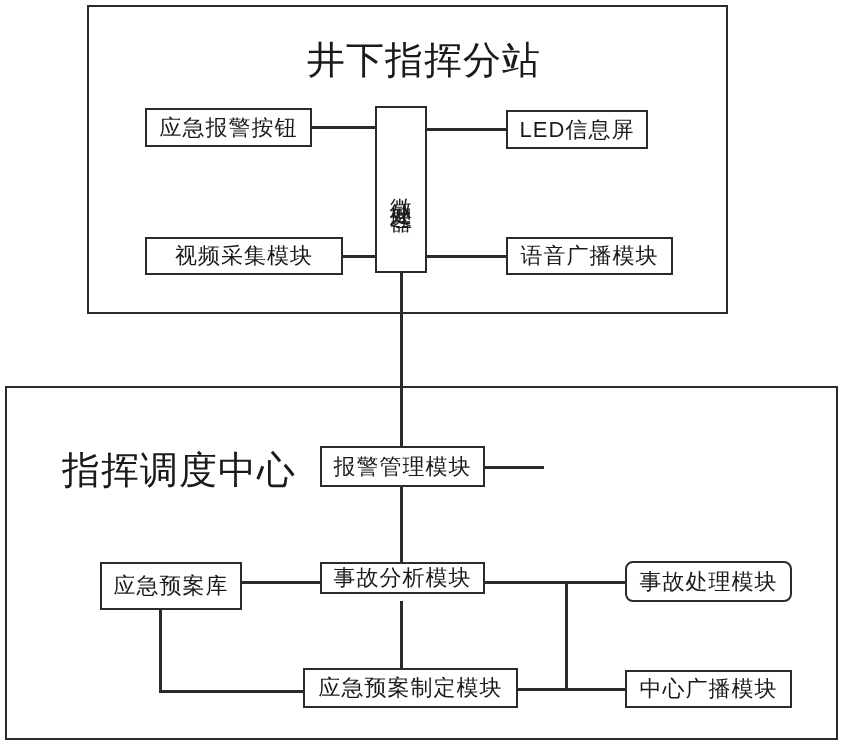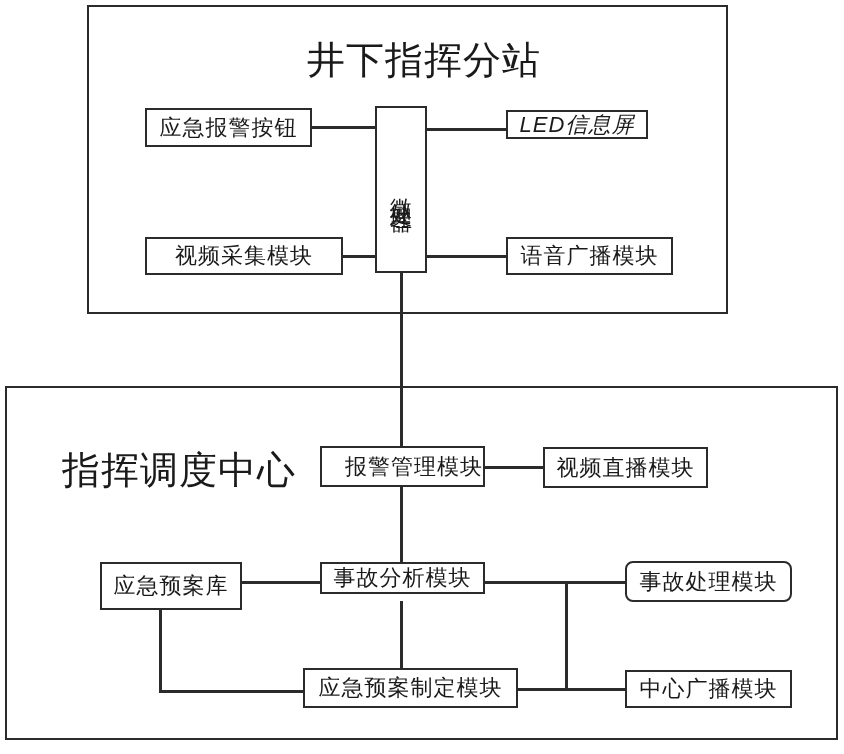--- a/index.html
+++ b/index.html
@@ -55,26 +55,26 @@
   .box.vertical {
     writing-mode: vertical-rl;
     text-orientation: upright;
     letter-spacing: 5px;
     font-size: 22px;
   }
 
   
   #box-alarm-button   { left: 145px; top: 108px; width: 167px; height: 39px; }
   #box-mpu            { left: 375px; top: 106px; width: 52px;  height: 167px; }
-  #box-led-screen     { left: 506px; top: 110px; width: 142px; height: 29px; font-style: italic; }
+  #box-led-screen     { left: 506px; top: 110px; width: 142px; height: 39px; }
   #box-video-capture  { left: 145px; top: 237px; width: 198px; height: 38px; }
   #box-voice-broadcast{ left: 506px; top: 237px; width: 167px; height: 38px; }
 
   
-  #box-alarm-mgmt     { left: 320px; top: 446px; width: 165px; height: 41px; justify-content: flex-end; }
+  #box-alarm-mgmt     { left: 320px; top: 446px; width: 165px; height: 41px; }
   #box-video-live     { left: 543px; top: 447px; width: 165px; height: 41px; }
   #box-plan-library   { left: 100px; top: 562px; width: 142px; height: 48px; }
   #box-accident-analysis { left: 320px; top: 562px; width: 165px; height: 32px; }
   #box-accident-handling { left: 625px; top: 561px; width: 167px; height: 41px; border-radius: 8px; }
   #box-plan-making    { left: 303px; top: 668px; width: 215px; height: 40px; }
   #box-center-broadcast { left: 625px; top: 670px; width: 167px; height: 38px; }
 
   
   .line {
     position: absolute;
@@ -140,23 +140,20 @@
   <div class="line h" style="left:159px; top:690px; width:145px;"></div>
 
   <div class="line h" style="left:517px; top:688px; width:109px;"></div>
 
   <div class="line v" style="left:565px; top:581px; height:109px;"></div>
 
   <div class="box" id="box-alarm-mgmt">
     <span>报警管理模块</span>
   </div>
 
-  <div class="box" id="box-video-live">
-    <span>视频直播模块</span>
-  </div>
 
   <div class="box" id="box-plan-library">
     <span>应急预案库</span>
   </div>
 
   <div class="box" id="box-accident-analysis">
     <span>事故分析模块</span>
   </div>
 
   <div class="box" id="box-accident-handling">

